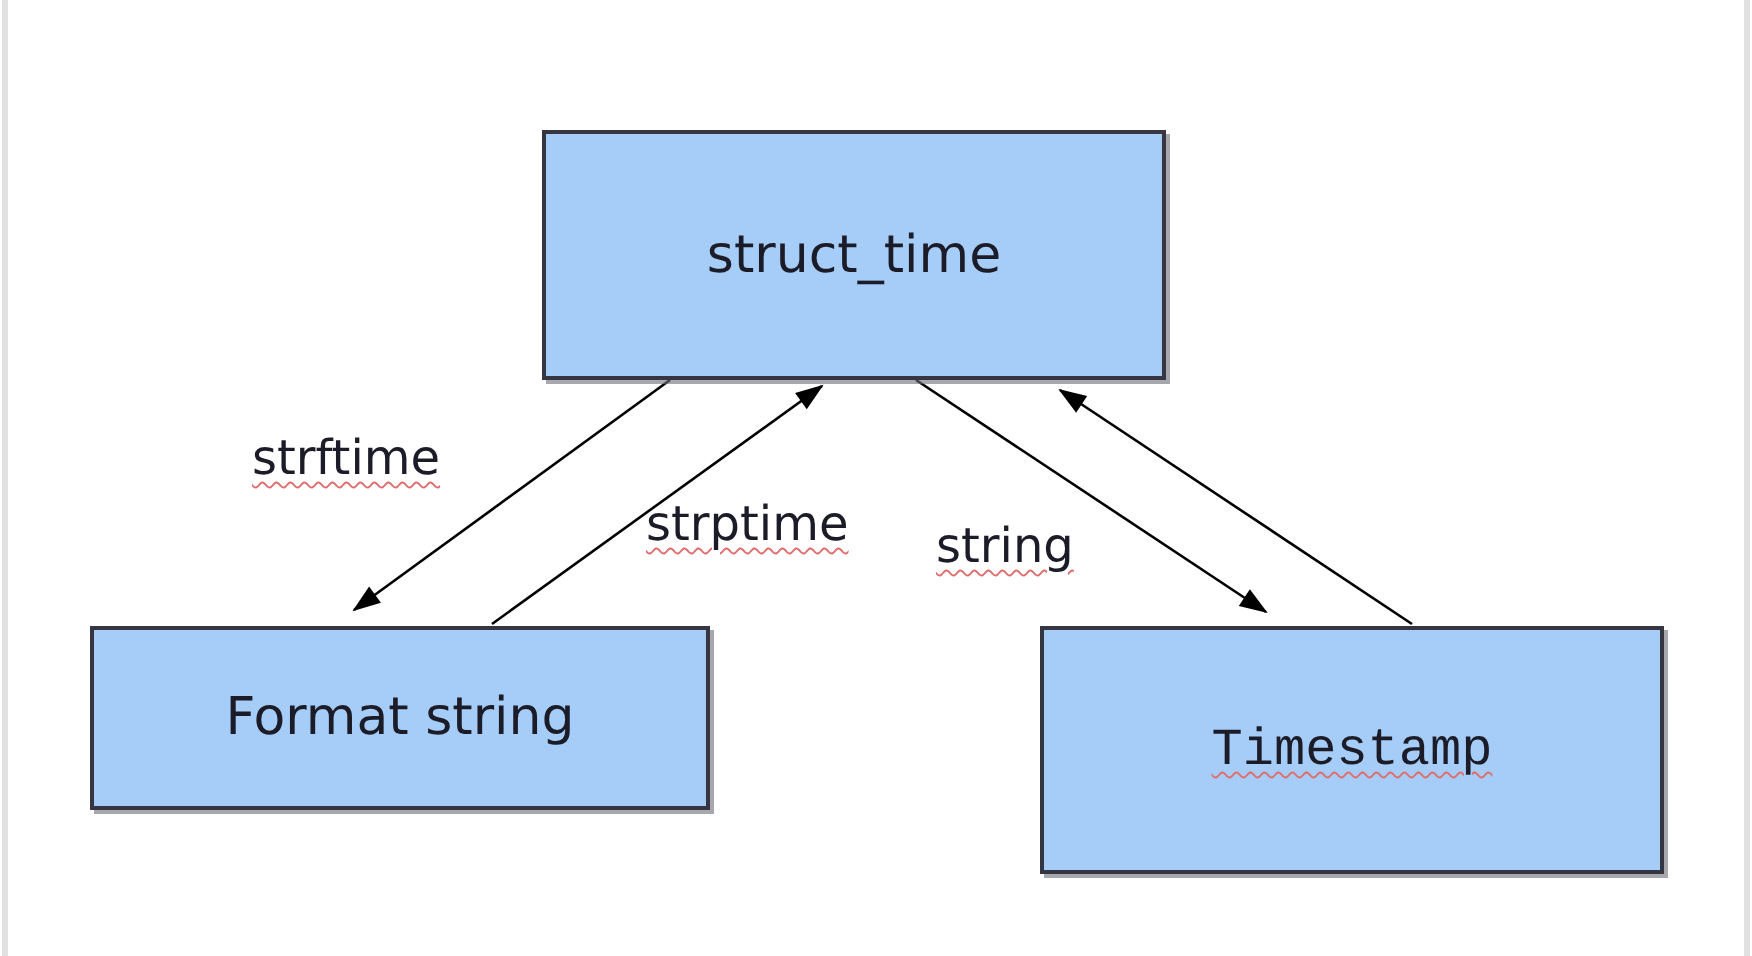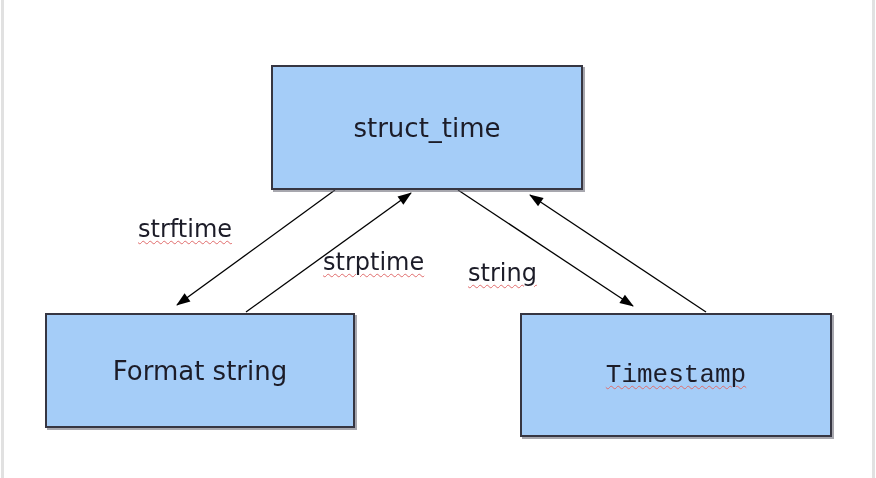--- a/index.html
+++ b/index.html
@@ -83,28 +83,28 @@
     <line x1="335" y1="190" x2="177" y2="305" marker-end="url(#arrowhead)"></line>
     <line x1="246" y1="312" x2="411" y2="193" marker-end="url(#arrowhead)"></line>
     <line x1="458" y1="190" x2="633" y2="306" marker-end="url(#arrowhead)"></line>
     <line x1="706" y1="312" x2="530" y2="195" marker-end="url(#arrowhead)"></line>
   </svg>
 
   <div class="node" style="left:271px; top:65px; width:312px; height:125px;">
     <span class="node-label">struct_time</span>
   </div>
 
-  <div class="node" style="left:45px; top:313px; width:310px; height:115px;">
+  <div class="node" style="left:45px; top:313px; width:310px; height:92px;">
     <span class="node-label">Format string</span>
   </div>
 
   <div class="node" style="left:520px; top:313px; width:312px; height:124px;font-family:Liberation Mono, monospace;">
     <span class="node-label squiggle">Timestamp</span>
   </div>
 
-  <div class="edge-label squiggle" style="left:138px; top:214px;">strftime</div>
+  <div class="edge-label squiggle" style="left:126px; top:214px;">strftime</div>
 
   <div class="edge-label squiggle" style="left:323px; top:247px;text-align:center;">strptime</div>
 
   <div class="edge-label squiggle" style="left:468px; top:258px;">string</div>
 
 
 </div>
 
 </body></html>

